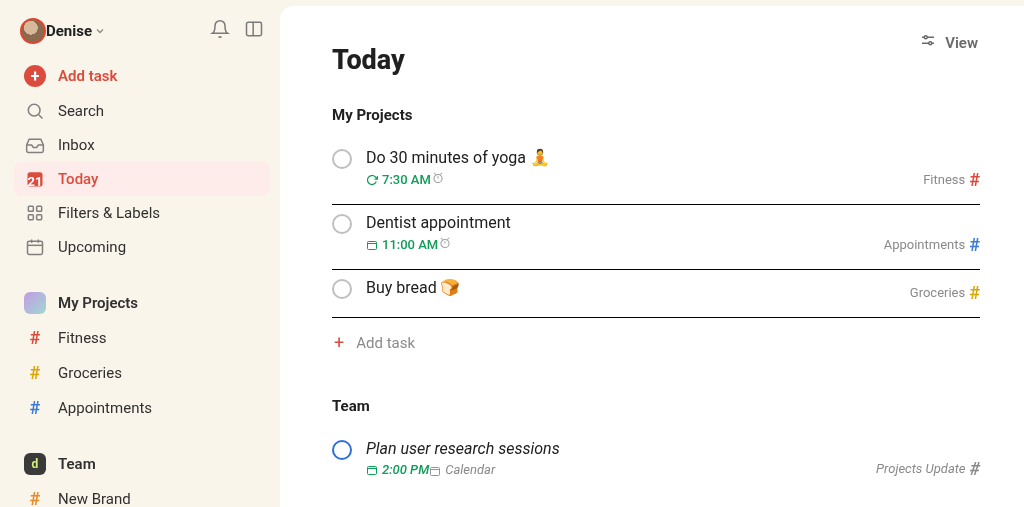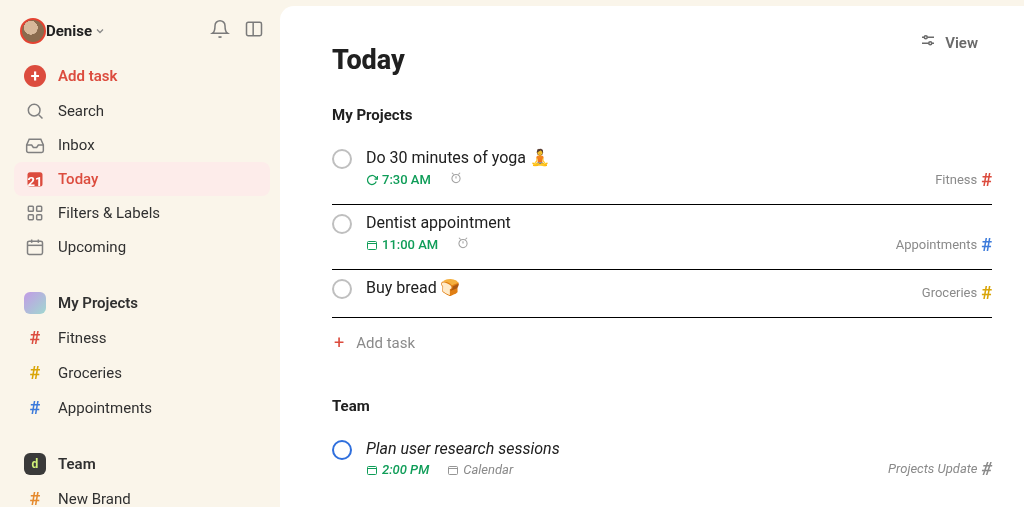--- a/index.html
+++ b/index.html
@@ -81,21 +81,21 @@
   .hash.gold{color:#d9a507;}
   .hash.blue{color:#3d7bdb;}
   .hash.orange{color:#e58a2e;}
   .hash.grey{color:#8a8a8a;}
 
   .main {
     flex:1;
     background:#ffffff;
     border-radius: 14px 0 0 0;
     margin-top:6px;
-    padding: 38px 32px 0 52px;
+    padding: 38px 44px 0 52px;
     overflow:hidden;
     position:relative;
   }
   .view-btn{
     position:absolute; top:26px; right:46px;
     display:flex;align-items:center;gap:8px;
     color:#6a6a6a;font-size:15px;font-weight:600;
     cursor:pointer;
   }
   .page-title{font-size:27px;font-weight:800;margin-bottom:30px;}
@@ -107,35 +107,35 @@
     position:relative;
   }
   .task .circle{
     width:20px;height:20px;border-radius:50%;
     border:2px solid #bfbfbf;
     flex-shrink:0;margin-top:1px;cursor:pointer;
   }
   .task .circle.blue{border-color:#2f6fdd;border-width:2.5px;}
   .task-body{flex:1;}
   .task-name{font-size:16px;color:#202020;margin-bottom:4px;}
-  .task-meta{display:flex;align-items:center;gap:18px;font-size:13px;}
+  .task-meta{display:flex;align-items:center;gap:0;font-size:13px;}
   .meta-time{display:flex;align-items:center;gap:4px;font-weight:500;}
   .meta-time.green{color:#0f9d58;}
   .meta-icon{color:#a0a0a0;}
   .task-tag{
     position:absolute; right:0; bottom:14px;
     font-size:13px;color:#8a8a8a;display:flex;align-items:center;gap:4px;
   }
   .addtask-row{
     display:flex;align-items:center;gap:12px;
     padding:14px 2px;color:#8a8a8a;font-size:15px;cursor:pointer;
   }
   .addtask-row .plus{color:#dc4c3e;font-size:18px;font-weight:400;}
   .group2{margin-top:30px;}
-  .cal-meta{display:flex;align-items:center;gap:4px;color:#8a8a8a;font-size:13px;}
+  .cal-meta{display:flex;align-items:flex-end;gap:4px;color:#8a8a8a;font-size:13px;}
 </style>
 </head>
 <body>
 
 <div class="sidebar">
   <div class="sb-header">
     <div class="user-block">
       <div class="avatar"></div>
       <span class="user-name">Denise</span>
       <span class="chev">

